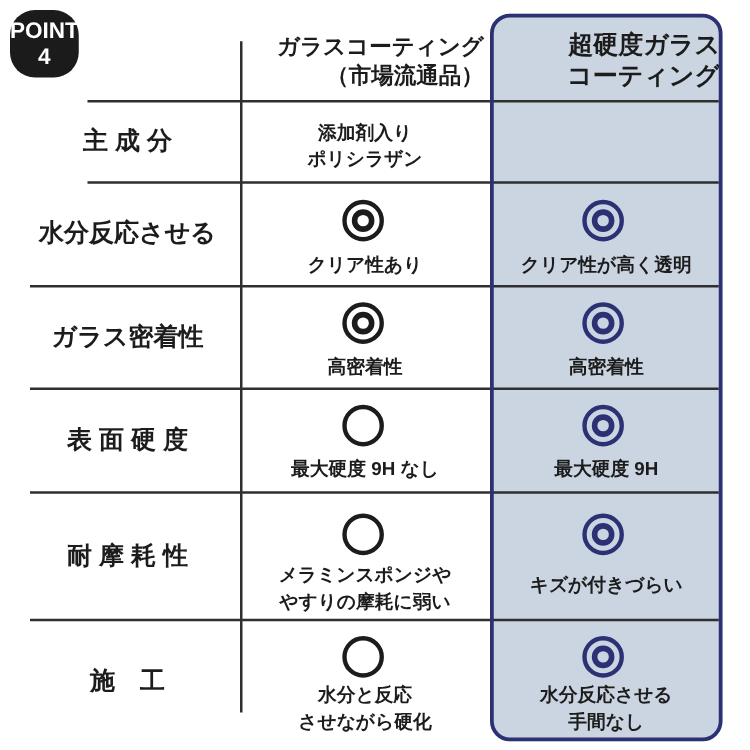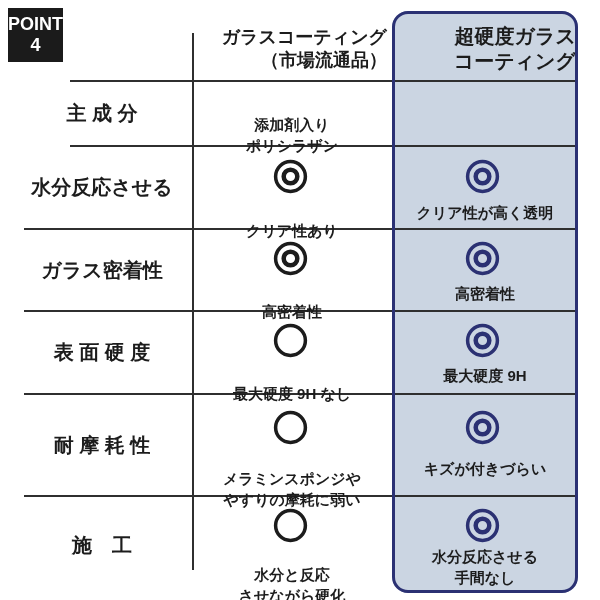--- a/index.html
+++ b/index.html
@@ -5,42 +5,42 @@
   html,body{margin:0;padding:0;background:#ffffff;}
   .stage{
     position:relative;width:600px;height:600px;background:#ffffff;
     font-family:"Liberation Sans","DejaVu Sans",sans-serif;
     color:#1c1c1c;overflow:hidden;
   }
   .badge{
     position:absolute;left:8px;top:8px;width:55px;height:54px;
     background:#1b1b1b;color:#ffffff;font-weight:bold;
     display:flex;flex-direction:column;align-items:center;justify-content:center;
-    font-size:18px;line-height:21px;text-align:center;
+    font-size:18px;line-height:21px;text-align:center;border-radius:20px;
   }
   .panel-bg{
     position:absolute;left:392px;top:11px;width:186px;height:582px;
     background:#cbd5e2;border-radius:16px;z-index:0;
   }
   .panel-border{
     position:absolute;left:392px;top:11px;width:186px;height:582px;
     border:3px solid #2b3173;border-radius:16px;box-sizing:border-box;
     background:transparent;z-index:3;pointer-events:none;
   }
   .hline{position:absolute;height:2px;background:#2f2f2f;z-index:1;}
   .vline{position:absolute;left:192px;top:33px;width:2px;height:537px;background:#2f2f2f;z-index:1;}
   .colhead{position:absolute;text-align:right;font-weight:bold;z-index:2;}
   .colhead.market{left:197px;top:26px;width:190px;font-size:18px;line-height:23px;}
   .colhead.product{left:394px;top:24px;width:182px;font-size:20px;line-height:25px;}
   .rowlabel{
     position:absolute;left:12px;width:180px;height:28px;line-height:28px;
     text-align:center;font-size:20px;font-weight:bold;z-index:2;white-space:nowrap;
   }
   .cell{position:absolute;text-align:center;font-size:15px;line-height:21px;font-weight:bold;z-index:2;}
-  .cell.m{left:197px;width:190px;margin-top:18px;}
+  .cell.m{left:197px;width:190px;}
   .cell.p{left:394px;width:182px;}
   .icon{position:absolute;width:37px;height:37px;z-index:2;}
   .icon.m{left:272px;}
   .icon.p{left:464px;}
   .ring{display:block;}
   .ring.black{color:#1c1c1c;}
   .ring.navy{color:#2b3173;}
 </style>
 </head>
 <body>

